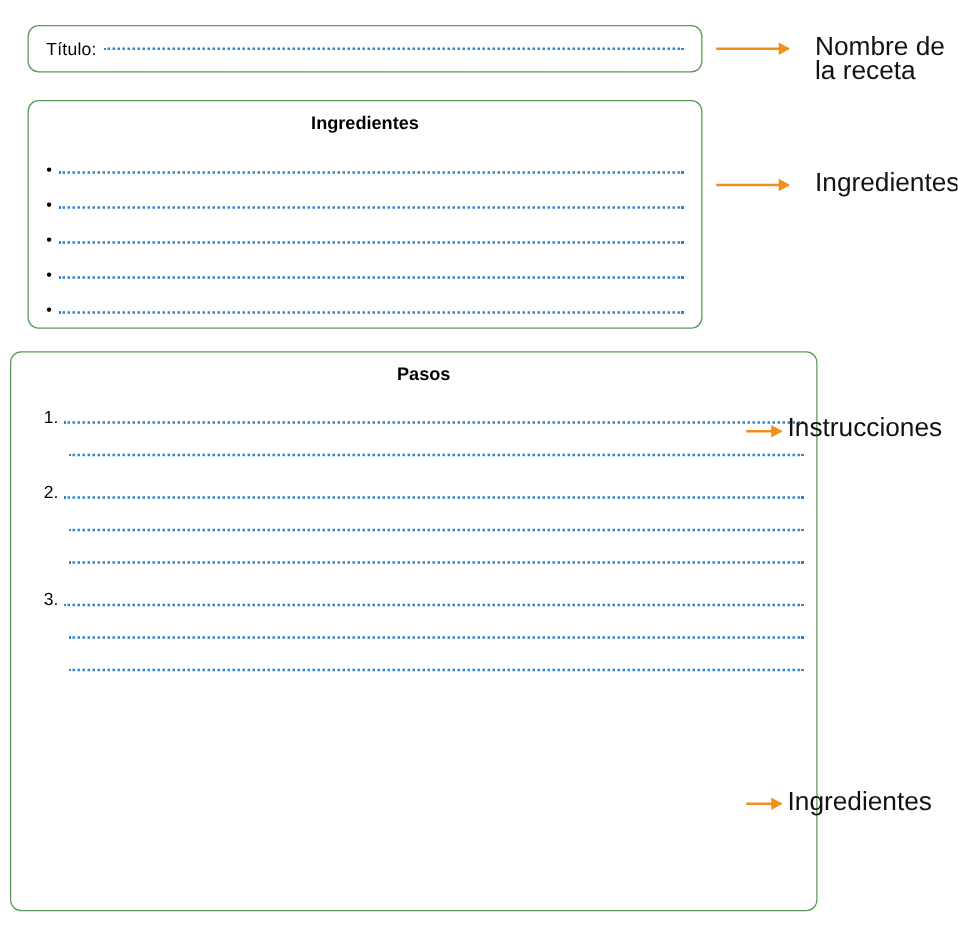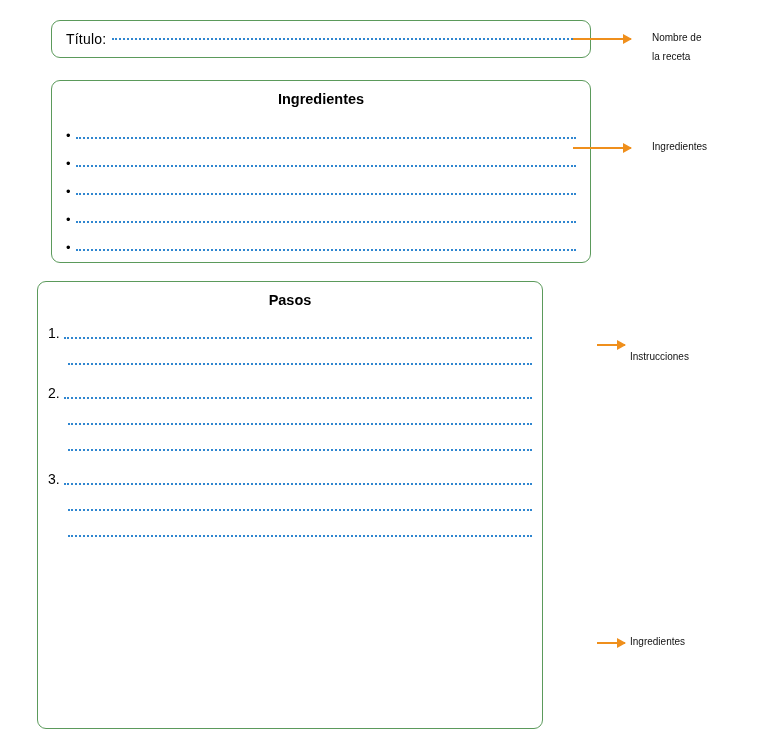--- a/index.html
+++ b/index.html
@@ -16,21 +16,20 @@
     overflow: hidden;
   }
 
   
   .box {
     position: absolute;
     box-sizing: border-box;
     border: 1.5px solid #5b9a5b;
     border-radius: 9px;
     background: #ffffff;
-    margin-left: 29px;
   }
 
   
   #title-box {
     left: 22px;
     top: 20px;
     width: 540px;
     height: 38px;
     display: flex;
     align-items: center;
@@ -78,23 +77,23 @@
   }
   .ing-row .dotline {
     border-bottom: 2px dotted #2f86d0;
     margin-bottom: 5px;
   }
 
   
   #steps-box {
     left: 8px;
     top: 281px;
-    width: 506px;
+    width: 646px;
     height: 448px;
-    padding: 8px 10px 10px 10px;
+    padding: 8px 10px 10px 26px;
   }
   .step-group {
     margin-bottom: 8px;
   }
   .step-row {
     display: flex;
     align-items: flex-end;
     height: 26px;
   }
   .step-num {
@@ -108,21 +107,21 @@
     border-bottom: 2px dotted #2f86d0;
     margin-bottom: 4px;
   }
   .step-row.sub {
     padding-left: 20px;
   }
 
   
   .annotation {
     position: absolute;
-    font-size: 10px;
+    font-size: 21px;
     color: #111111;
     line-height: 19px;
     white-space: pre-line;
   }
   .arrow {
     position: absolute;
     height: 2px;
     background: #ef8f1c;
   }
   .arrow::after {
@@ -135,21 +134,21 @@
     border-bottom: 5px solid transparent;
   }
 
   #arrow-1 { left: 573px; top: 38px;  width: 58px; }
   #arrow-2 { left: 573px; top: 147px; width: 58px; }
   #arrow-3 { left: 597px; top: 344px; width: 28px; }
   #arrow-4 { left: 597px; top: 642px; width: 28px; }
 
   #ann-1 { left: 652px; top: 28px;  width: 110px; }
   #ann-2 { left: 652px; top: 137px; width: 110px; }
-  #ann-3 { left: 630px; top: 347px; width: 130px; }
+  #ann-3 { left: 630px; top: 333px; width: 130px; }
   #ann-4 { left: 630px; top: 632px; width: 130px; }
 </style>
 </head>
 <body>
 
 <div class="box" id="title-box">
   <span class="title-label">Título:</span>
   <span class="dotline"></span>
 </div>
 

